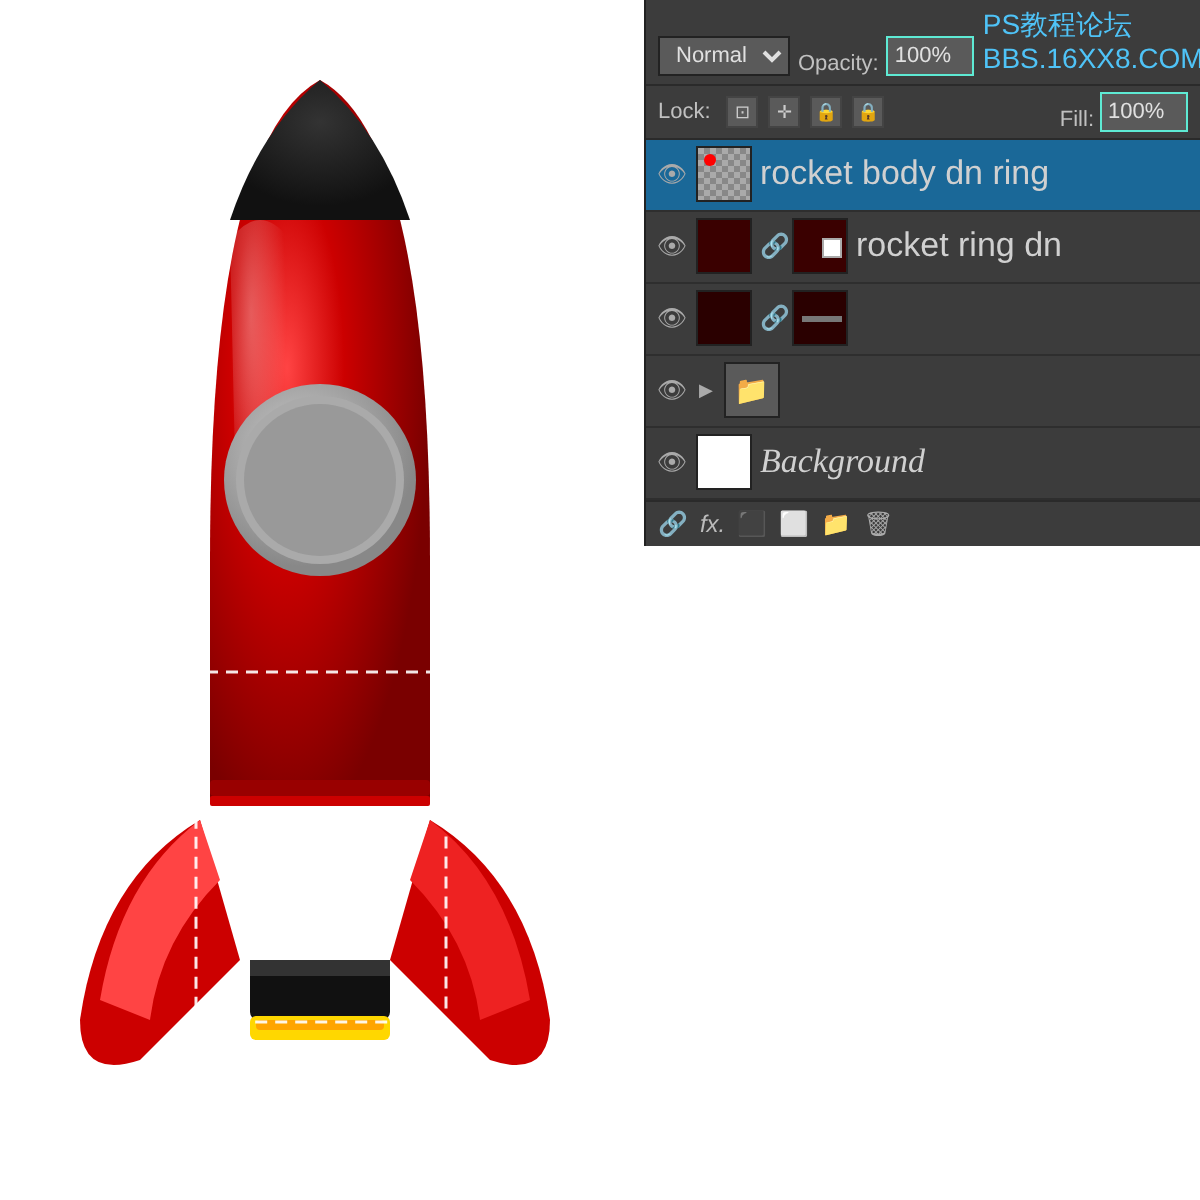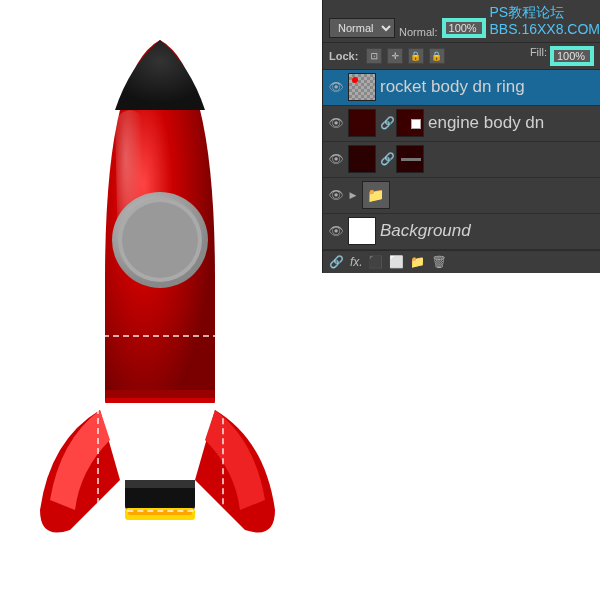--- a/index.html
+++ b/index.html
@@ -50,21 +50,21 @@
     }
 
     .ps-label {
       color: #c0c0c0;
       font-size: 11px;
     }
 
     .ps-input-small {
       background: #5a5a5a;
       color: #e0e0e0;
-      border: 4px solid #5eead4;
+      border: 1px solid #5eead4;
       font-size: 11px;
       width: 44px;
       height: 20px;
       padding: 1px 3px;
     }
 
     .ps-website-text {
       color: #4fc3f7;
       font-size: 10px;
       margin-left: auto;
@@ -77,40 +77,39 @@
       padding: 3px 6px;
       background: #3c3c3c;
       border-bottom: 1px solid #2a2a2a;
       gap: 5px;
     }
 
     .ps-lock-label {
       color: #c0c0c0;
       font-size: 11px;
       margin-right: 3px;
-      font-weight: bold;
     }
 
     .ps-icon-btn {
       width: 16px;
       height: 16px;
       background: #5a5a5a;
       border: 1px solid #444;
       display: flex;
       align-items: center;
       justify-content: center;
       cursor: pointer;
       font-size: 9px;
       color: #ccc;
     }
 
     .ps-fill-area {
       margin-left: auto;
       display: flex;
-      align-items: flex-start;
+      align-items: flex-end;
       gap: 3px;
     }
 
     
     .ps-layers {
       background: #3c3c3c;
     }
 
     .ps-layer {
       display: flex;
@@ -320,21 +319,21 @@
     </svg>
   </div>
 </div>
 
 <div class="ps-panel">
 
   <div class="ps-topbar">
     <select class="ps-select">
       <option>Normal</option>
     </select>
-    <span class="ps-label">Normal:</span>
+    <span class="ps-label">Opacity:</span>
     <input class="ps-input-small" value="100%" readonly="" style="">
     <span class="ps-website-text" style="font-size:14px;line-height:1.2;">PS教程论坛<br>BBS.16XX8.COM</span>
   </div>
 
   <div class="ps-lockbar">
     <span class="ps-lock-label">Lock:</span>
     <div class="ps-icon-btn">⊡</div>
     <div class="ps-icon-btn">✛</div>
     <div class="ps-icon-btn">🔒</div>
     <div class="ps-icon-btn">🔒</div>
@@ -354,42 +353,42 @@
       <span class="layer-name">rocket body dn ring</span>
     </div>
 
     <div class="ps-layer">
       <div class="layer-eye">👁</div>
       <div class="layer-thumb thumb-dark-red"></div>
       <div class="layer-chain">🔗</div>
       <div class="layer-thumb2 thumb-dark-red" style="position:relative;">
         <div class="white-sq"></div>
       </div>
-      <span class="layer-name">engine body dn</span>
+      <span class="layer-name">rocket ring dn</span>
     </div>
 
     <div class="ps-layer">
       <div class="layer-eye">👁</div>
       <div class="layer-thumb thumb-dark-red2"></div>
       <div class="layer-chain">🔗</div>
       <div class="layer-thumb2 thumb-dark-red2" style="position:relative;">
         <div class="dash-line"></div>
       </div>
     </div>
 
     <div class="ps-layer">
       <div class="layer-eye">👁</div>
       <div class="layer-arrow">▶</div>
       <div class="layer-thumb thumb-folder">📁</div>
     </div>
 
     <div class="ps-layer">
       <div class="layer-eye">👁</div>
       <div class="layer-thumb thumb-white"></div>
-      <span class="layer-name" style="font-style:italic;">Background</span>
+      <span class="layer-name" style="font-style:italic;font-family:Liberation Serif, serif;">Background</span>
     </div>
 
   </div>
 
   <div class="ps-bottom">
     <span class="ps-bottom-icon">🔗</span>
     <span class="ps-bottom-icon" style="font-size:12px;font-style:italic;color:#bbb;">fx.</span>
     <span class="ps-bottom-icon">⬛</span>
     <span class="ps-bottom-icon">⬜</span>
     <span class="ps-bottom-icon">📁</span>

